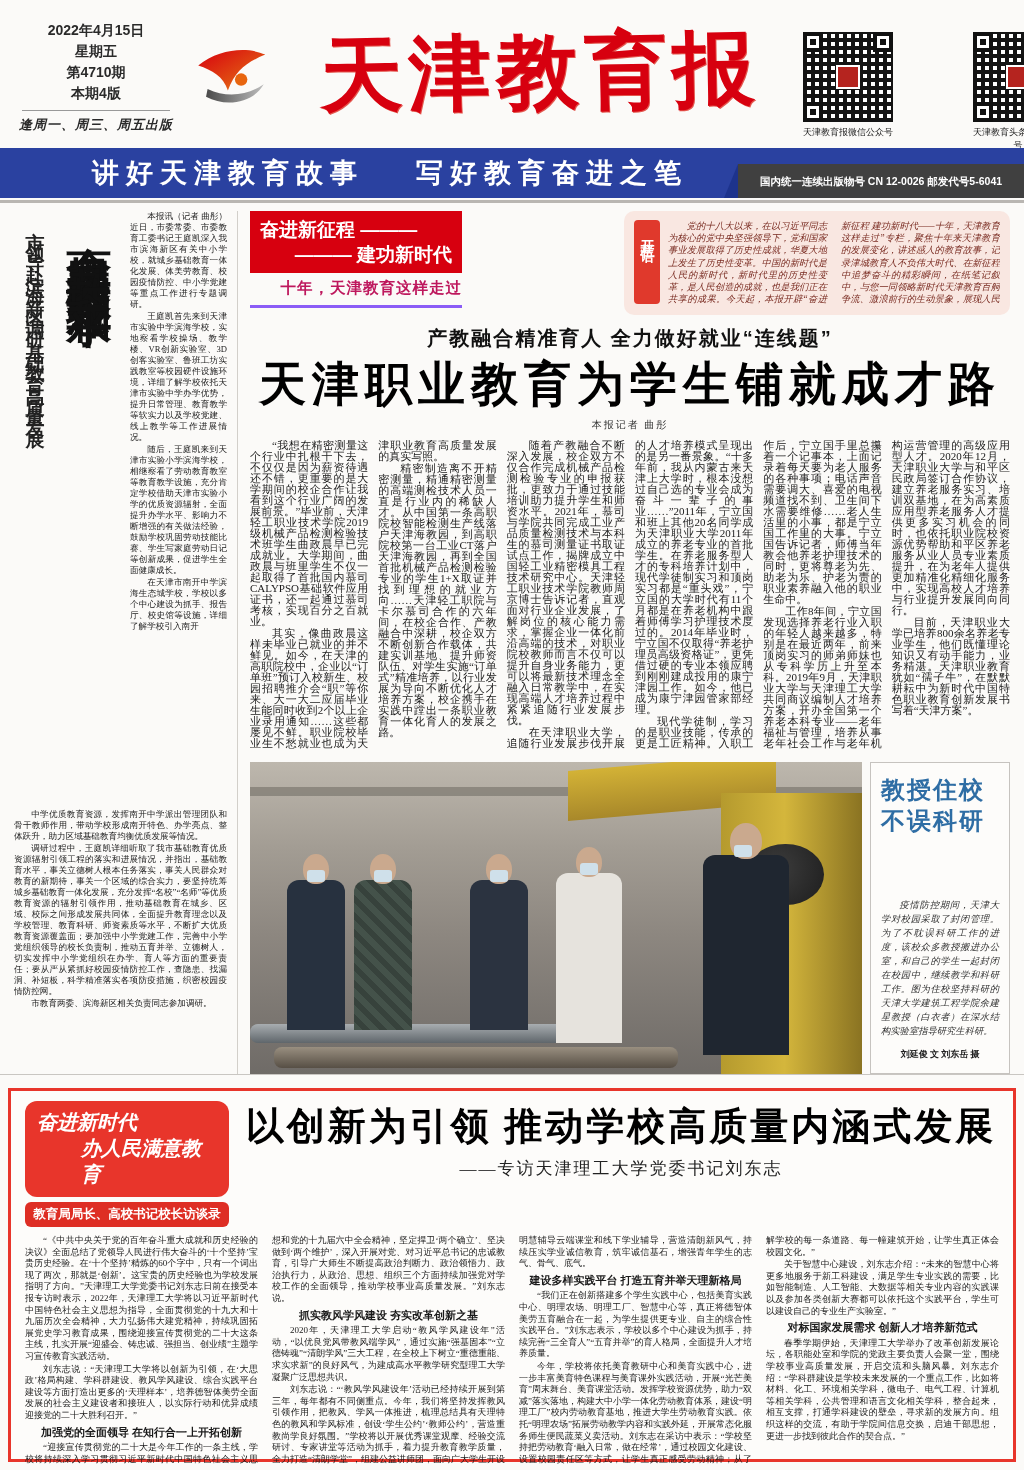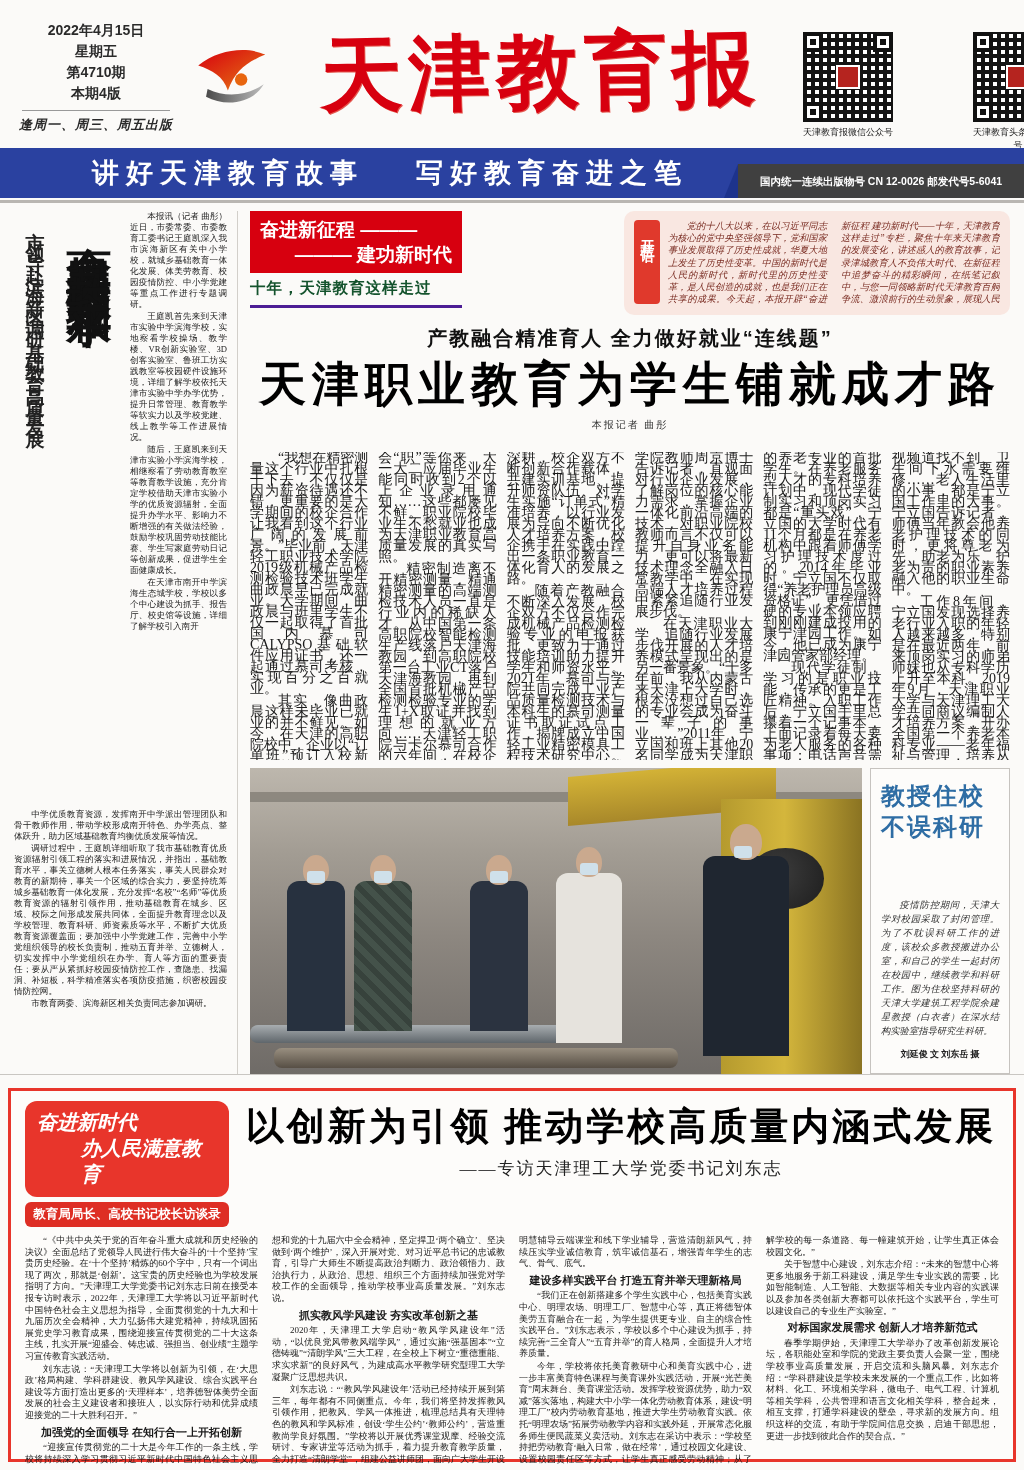--- a/index.html
+++ b/index.html
@@ -54,39 +54,39 @@
   .leftcol .narrow { flex:1; overflow:hidden; font-size:8.6px; line-height:11px; text-align:justify; }
   .leftcol-bottom { margin-top:6px; height:258px; overflow:hidden; font-size:8.6px; line-height:11px; text-align:justify; }
   .para { text-indent:2em; margin-bottom:1px; }
   
   .centercol { flex:1; display:flex; flex-direction:column; }
   .row1 { display:flex; height:104px; }
   .colbox { width:212px; flex:none; }
   .colbox .redbox { background:#d7000f; color:#fff; font-weight:900; font-size:19px;
     padding:6px 10px; line-height:25px; font-family:"Liberation Sans","DejaVu Sans",sans-serif; }
   .colbox .redbox .l2 { text-align:right; }
-  .colbox .sub { color:#14532d; font-weight:900; font-size:15.5px; text-align:left;
-    padding:5px 0 6px; border-bottom:3px solid #4c1d95;
+  .colbox .sub { color:#be185d; font-weight:900; font-size:15.5px; text-align:right;
+    padding:5px 0 6px; border-bottom:3px solid #8b5cf6;
     font-family:"Liberation Sans","DejaVu Sans",sans-serif; letter-spacing:1px; }
   .introbox { margin-left:auto; width:386px; background:#f9e7e1; border-radius:10px;
     display:flex; padding:9px 10px; gap:8px; }
   .introbox .label { background:#e0392c; color:#fff; writing-mode:vertical-rl; font-weight:bold;
     font-size:14px; letter-spacing:5px; border-radius:4px; padding:8px 4px; height:84px; flex:none; }
   .introbox .itext { column-count:2; column-gap:14px; font-size:9.3px; line-height:12.2px;
     color:#7a2c22; font-style:italic; text-align:justify; height:86px; overflow:hidden; }
   .introbox .itext .para{ text-indent:2em; }
   
   .hl-block { text-align:center; padding-top:10px; }
   .hl-kicker { font-size:20px; font-weight:bold; letter-spacing:2px;
     font-family:"Liberation Sans","DejaVu Sans",sans-serif; color:#111; }
   .hl-main { font-size:47px; font-weight:900; letter-spacing:6px; line-height:56px; margin-top:4px; color:#000; }
   .hl-byline { font-size:10px; color:#333; margin-top:6px; letter-spacing:2px; }
   
-  .artcols { margin-top:20px; height:330px; overflow:hidden;
-    column-count:6; column-gap:10px; font-size:14px; line-height:11px; text-align:justify; }
+  .artcols { margin-top:8px; height:330px; overflow:hidden;
+    column-count:6; column-gap:10px; font-size:11px; line-height:11px; text-align:justify; }
   
   .photorow { display:flex; margin-top:8px; height:328px; gap:8px; }
   .photo { position:relative; flex:1; overflow:hidden;
     background:linear-gradient(180deg,#bdb7ad 0%,#a29c93 28%,#8d8780 55%,#6f6b67 100%); }
   .photo .beam { position:absolute; left:0; top:8%; width:100%; height:3%; background:#7c776f; opacity:.7; }
   .photo .crane { position:absolute; left:52%; top:0; width:34%; height:16%;
     background:linear-gradient(180deg,#d3b236,#a8882a); transform:skewY(-5deg); }
   .photo .machine { position:absolute; right:0; top:10%; width:23%; height:90%;
     background:linear-gradient(90deg,#b59a2e,#d4b63c 45%,#8a7322); }
   .photo .machine::after { content:""; position:absolute; left:18%; top:18%; width:55%; height:22%;

